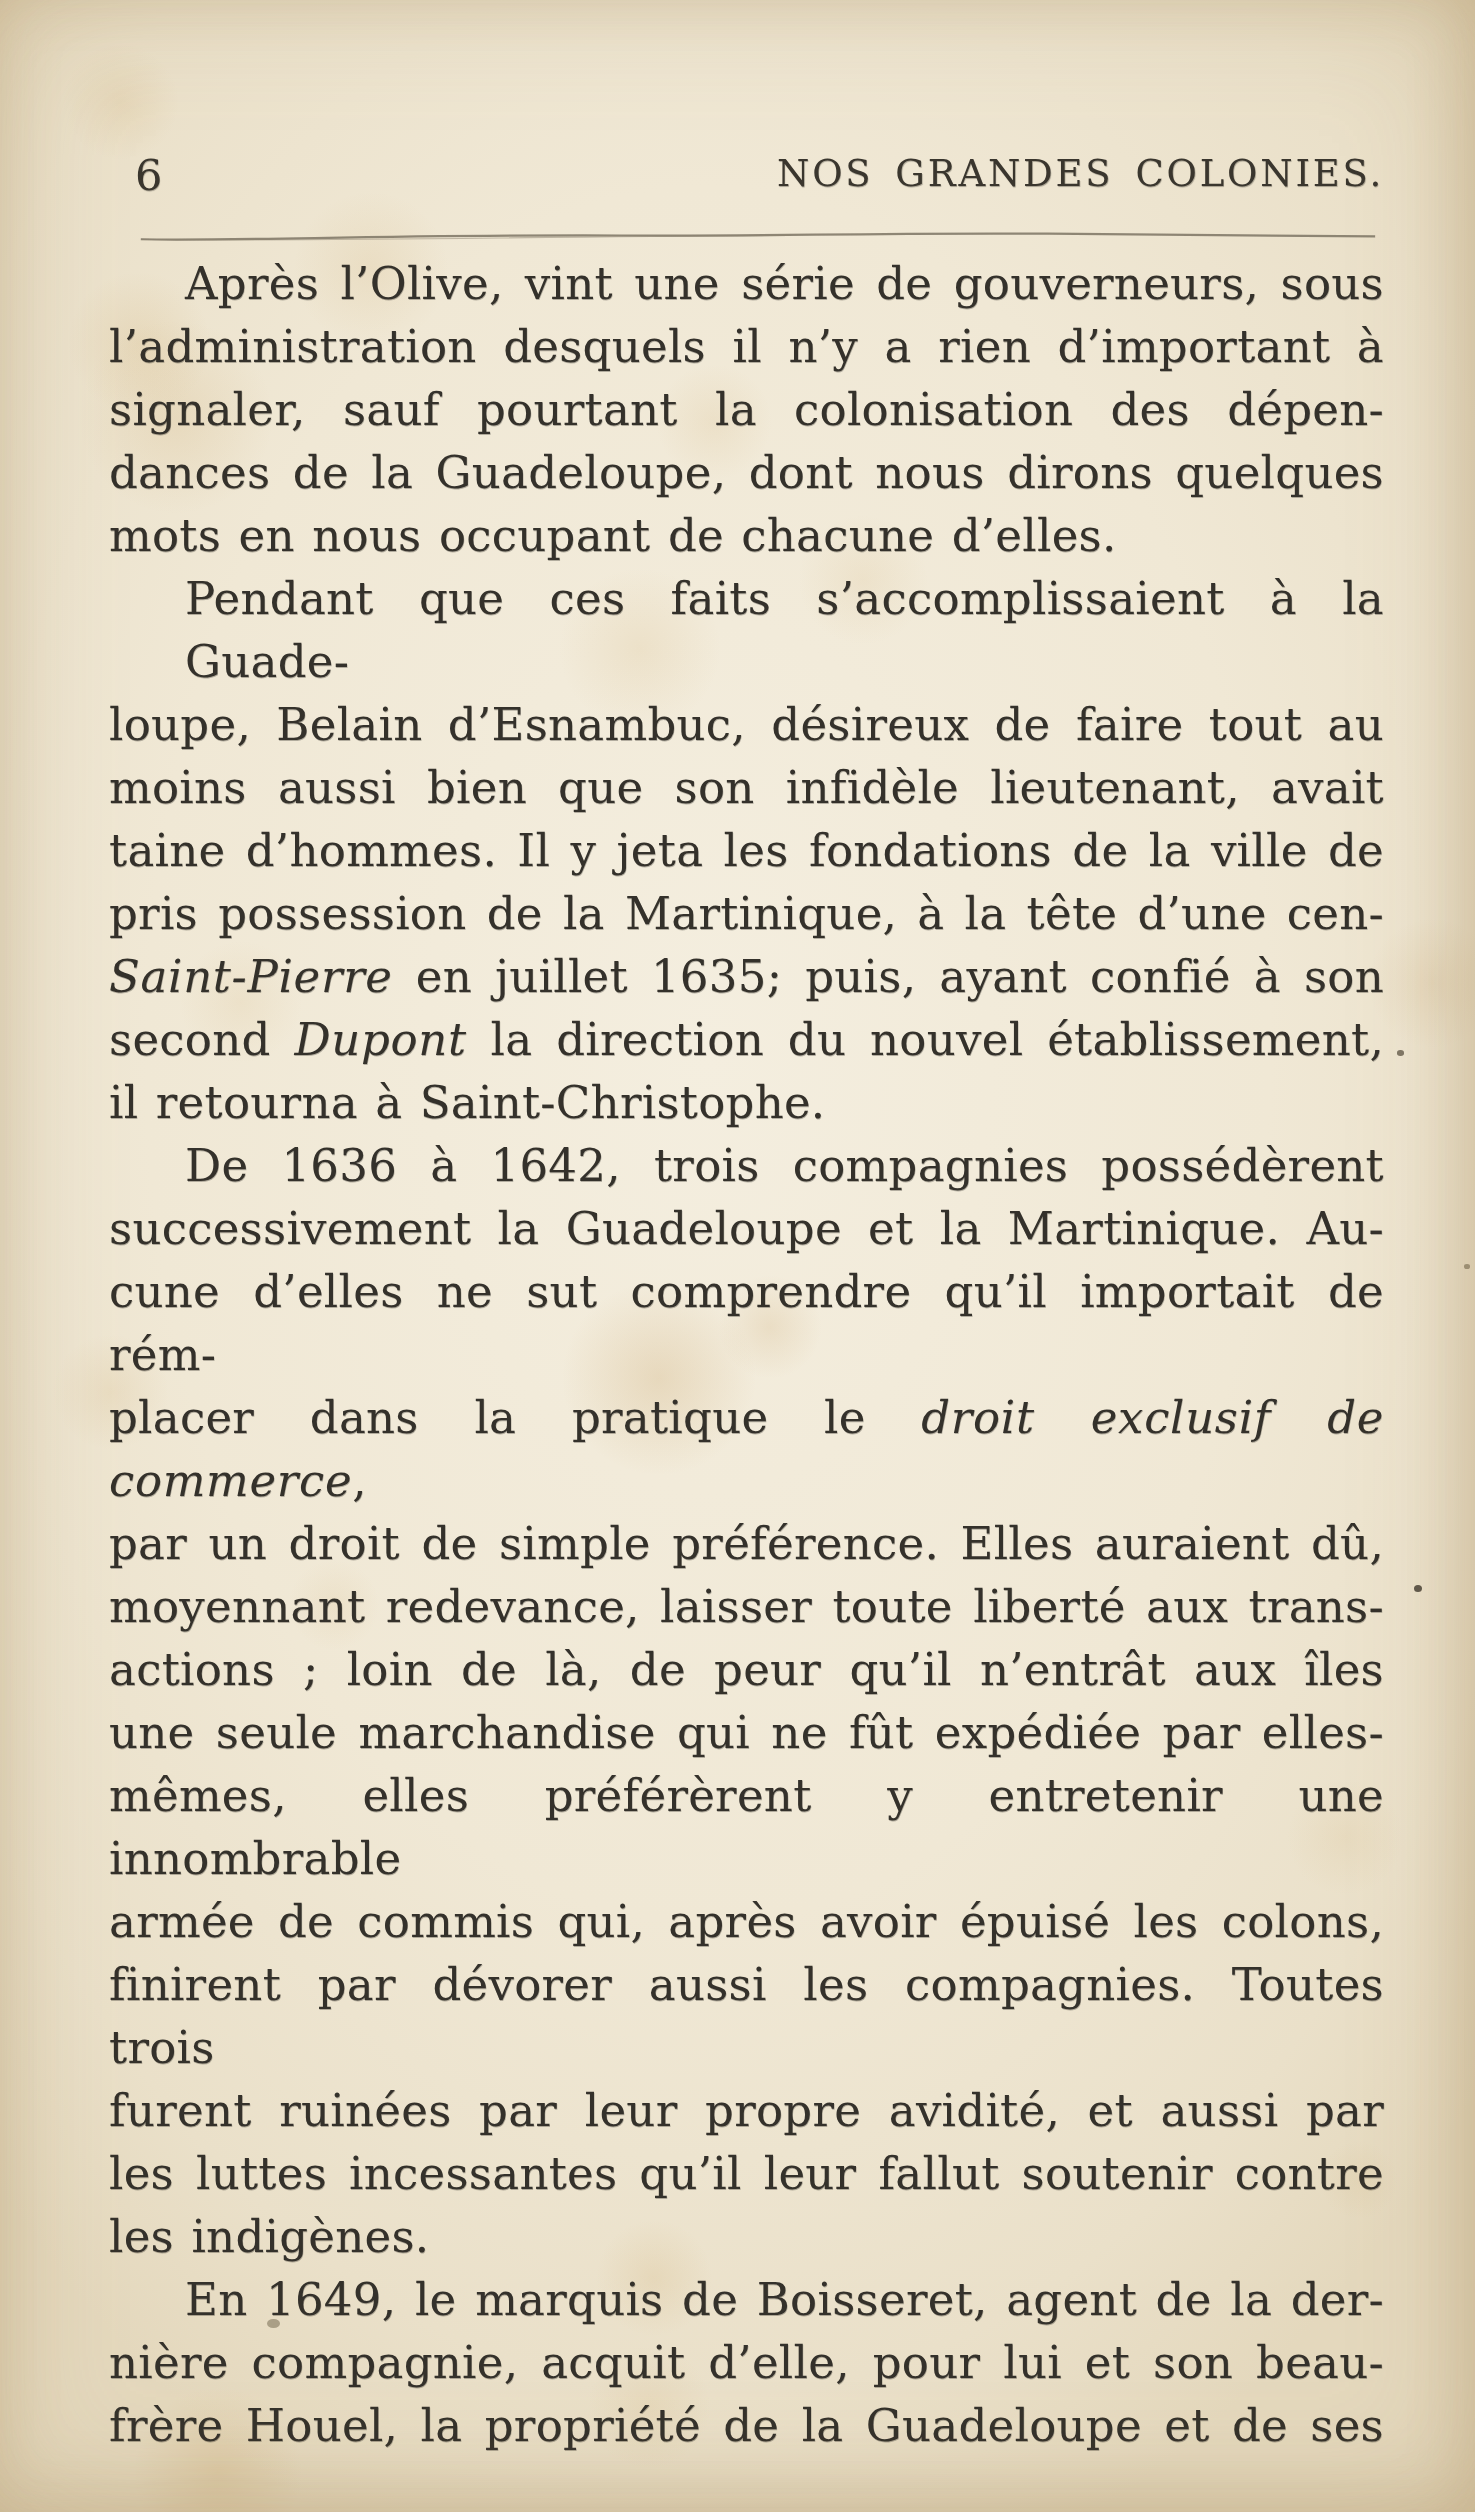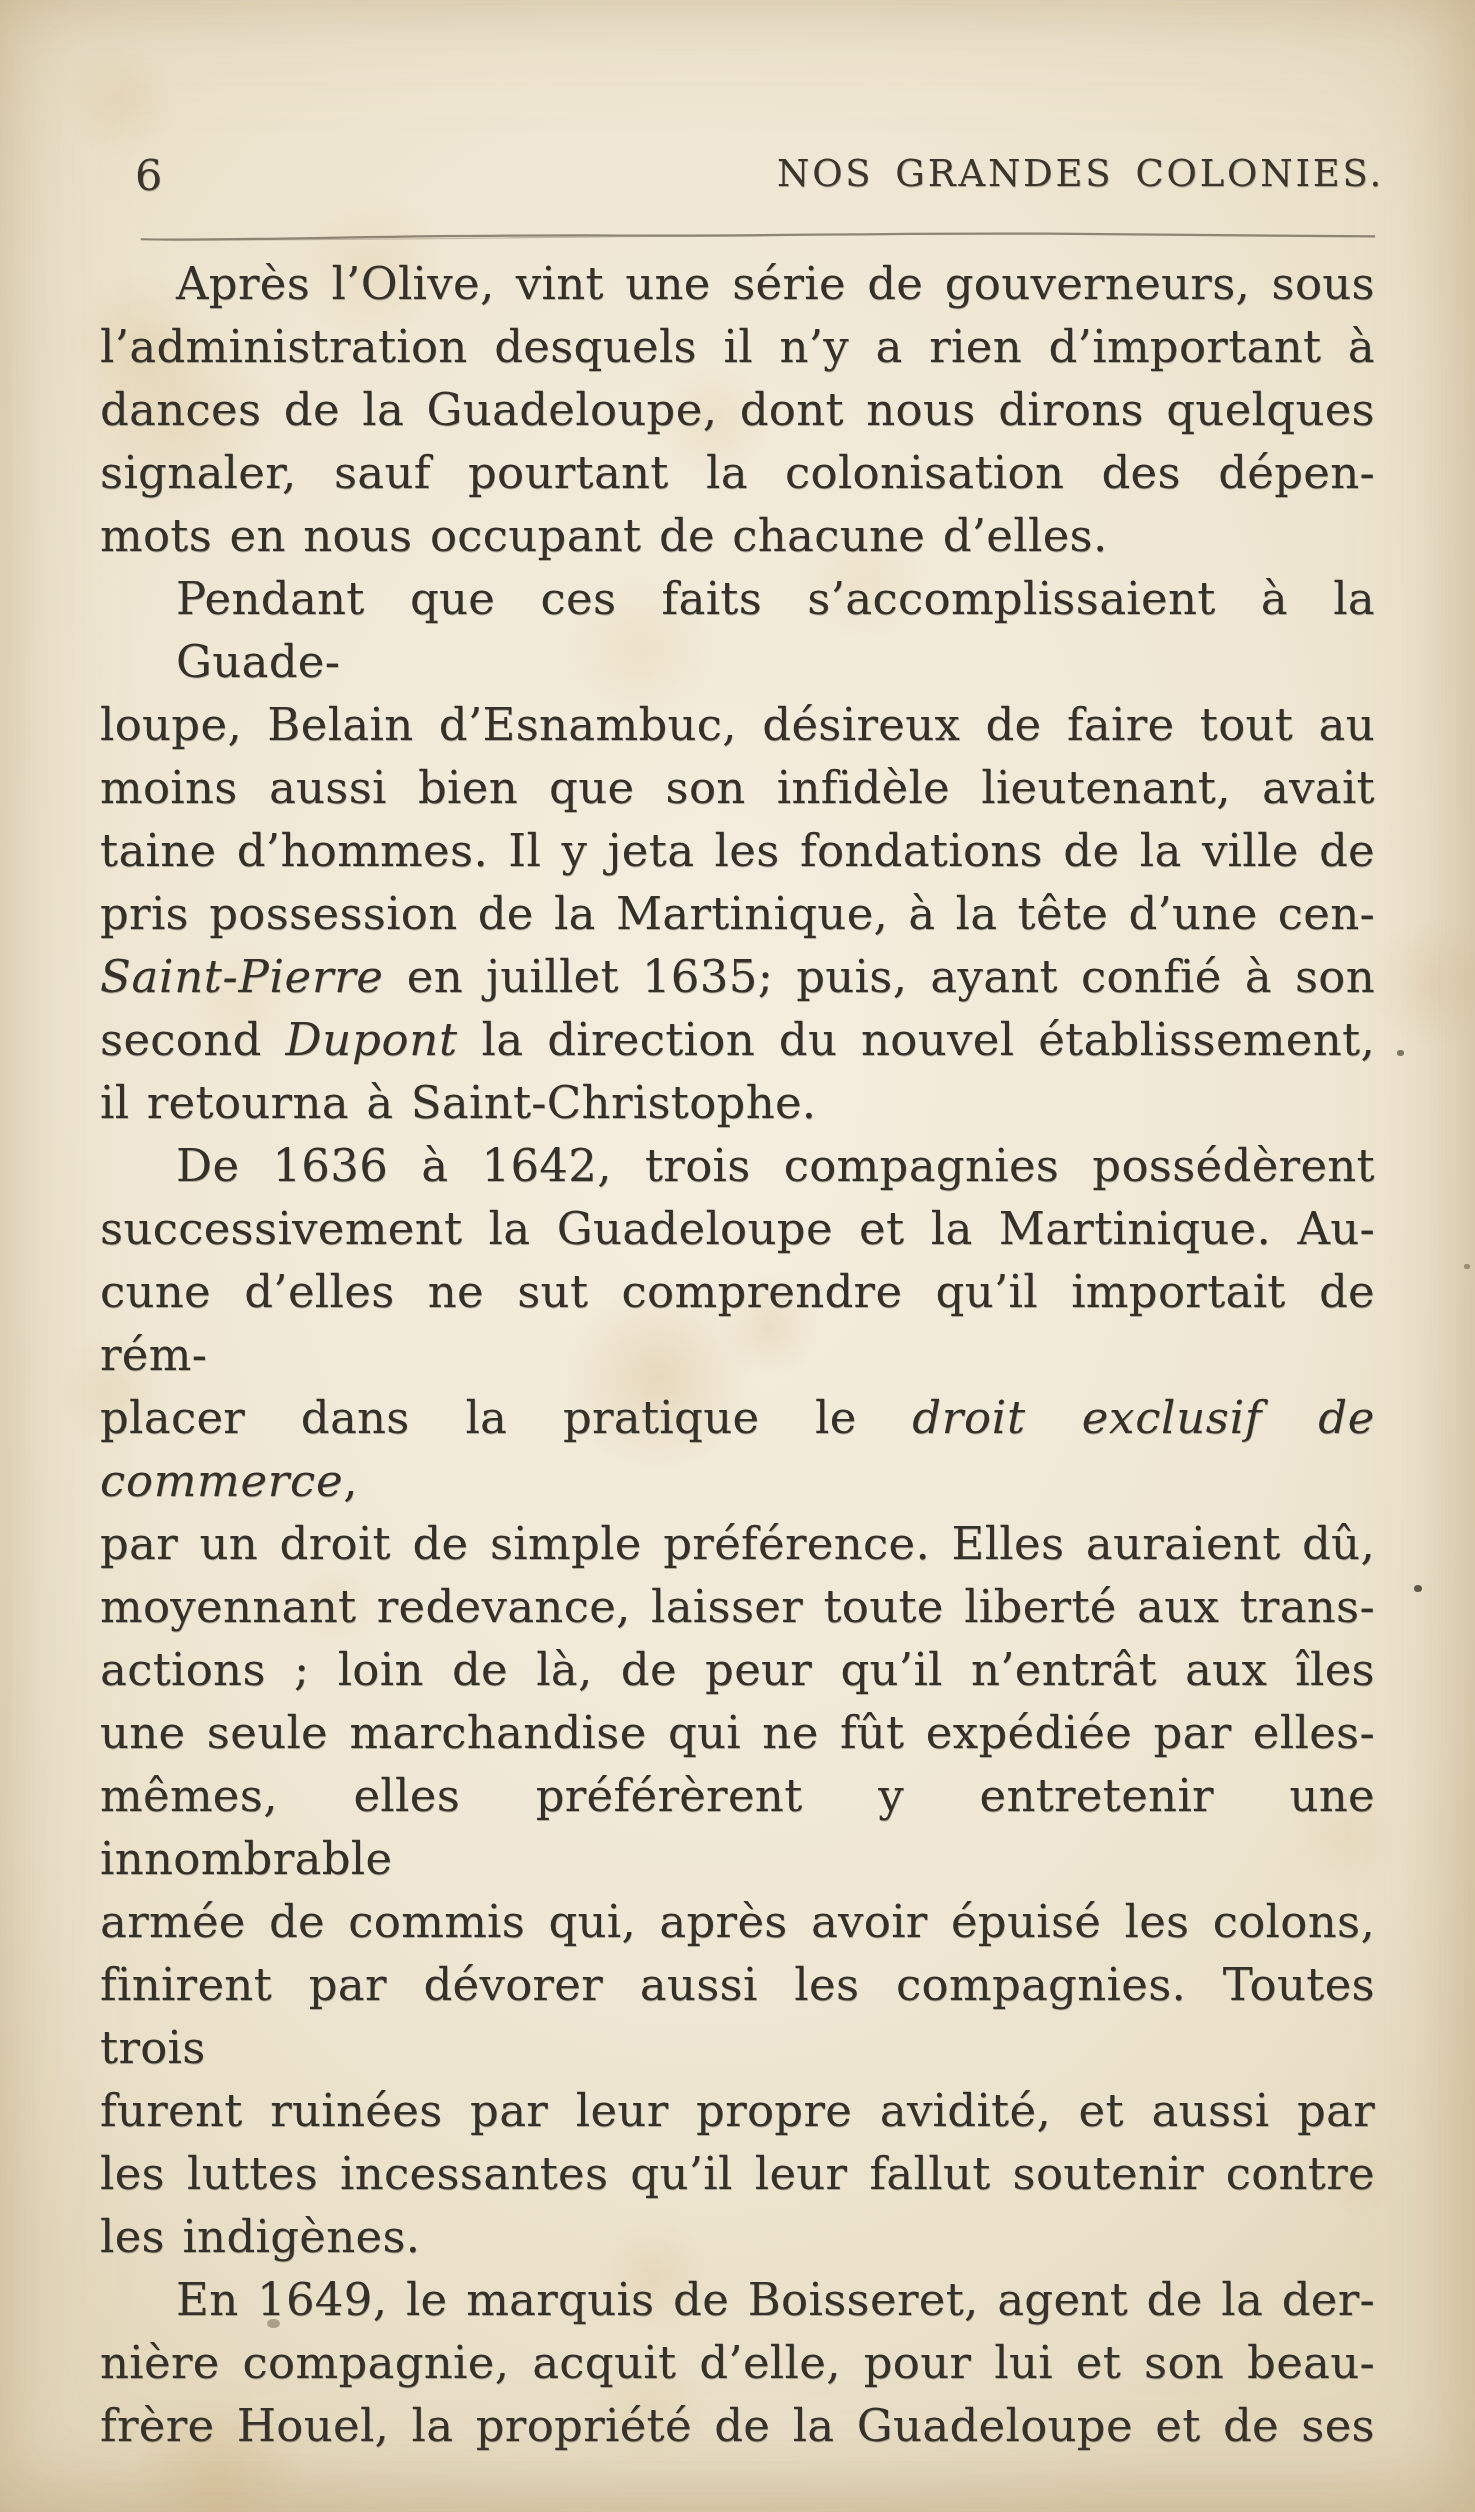--- a/index.html
+++ b/index.html
@@ -75,21 +75,21 @@
     color: #3a362e;
     text-shadow: 0.6px 0.7px 0.7px rgba(45,42,35,0.35);
   }
   .rule {
     position: absolute;
     left: 139px; top: 228px;
     width: 1238px; height: 15px;
   }
   .body-text {
     position: absolute;
-    left: 100px; top: 252px;
+    left: 109px; top: 252px;
     width: 1275px;
     font-size: 45px;
     line-height: 63px;
     word-spacing: 2.8px;
     letter-spacing: 0.3px;
     color: #34312b;
     text-shadow: 0.5px 0.7px 0.6px rgba(42,40,34,0.32);
   }
   .line { white-space: normal; }
   .line.justify { text-align: justify; text-align-last: justify; }
@@ -108,22 +108,22 @@
   </header>
 
   <svg class="rule" viewBox="0 0 1335 16" preserveAspectRatio="none">
     <path d="M2,12 C 120,14 260,7 520,8 C 700,9 760,5 980,6 C 1150,7 1280,8 1333,9" fill="none" stroke="#7d7464" stroke-width="2.4" opacity="0.85"></path>
     <path d="M2,12 C 180,15 420,9 700,8" fill="none" stroke="#8d8372" stroke-width="1.2" opacity="0.5"></path>
   </svg>
 
   <main class="body-text" id="body-text">
       <div class="line justify indent"><span>Après l’Olive, vint une série de gouverneurs, sous</span></div>
       <div class="line justify"><span>l’administration desquels il n’y a rien d’important à</span></div>
+      <div class="line justify"><span>signaler, sauf pourtant la colonisation des dépen-</span></div>
       <div class="line justify"><span>dances de la Guadeloupe, dont nous dirons quelques</span></div>
-      <div class="line justify"><span>signaler, sauf pourtant la colonisation des dépen-</span></div>
       <div class="line"><span>mots en nous occupant de chacune d’elles.</span></div>
       <div class="line justify indent"><span>Pendant que ces faits s’accomplissaient à la Guade-</span></div>
       <div class="line justify"><span>loupe, Belain d’Esnambuc, désireux de faire tout au</span></div>
       <div class="line justify"><span>moins aussi bien que son infidèle lieutenant, avait</span></div>
       <div class="line justify"><span>taine d’hommes. Il y jeta les fondations de la ville de</span></div>
       <div class="line justify"><span>pris possession de la Martinique, à la tête d’une cen-</span></div>
       <div class="line justify"><i>Saint-Pierre</i><span> en juillet 1635; puis, ayant confié à son</span></div>
       <div class="line justify"><span>second </span><i>Dupont</i><span> la direction du nouvel établissement,</span></div>
       <div class="line"><span>il retourna à Saint-Christophe.</span></div>
       <div class="line justify indent"><span>De 1636 à 1642, trois compagnies possédèrent</span></div>

